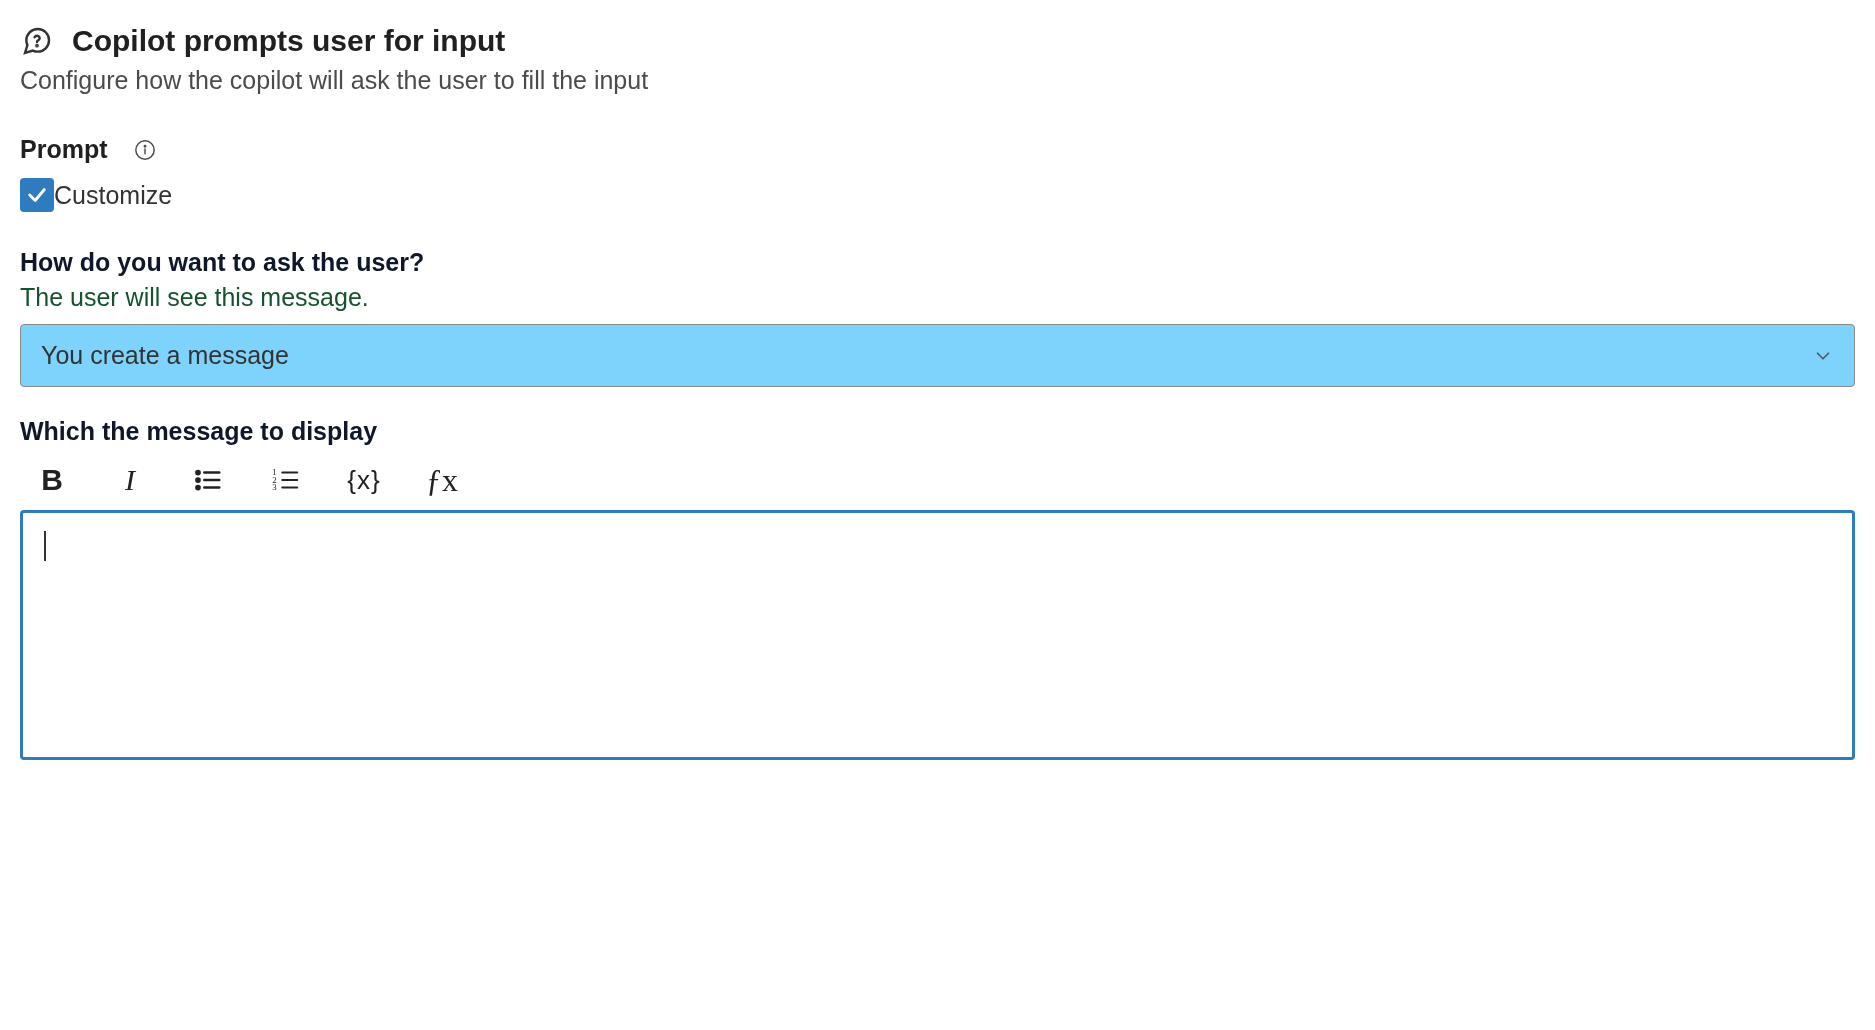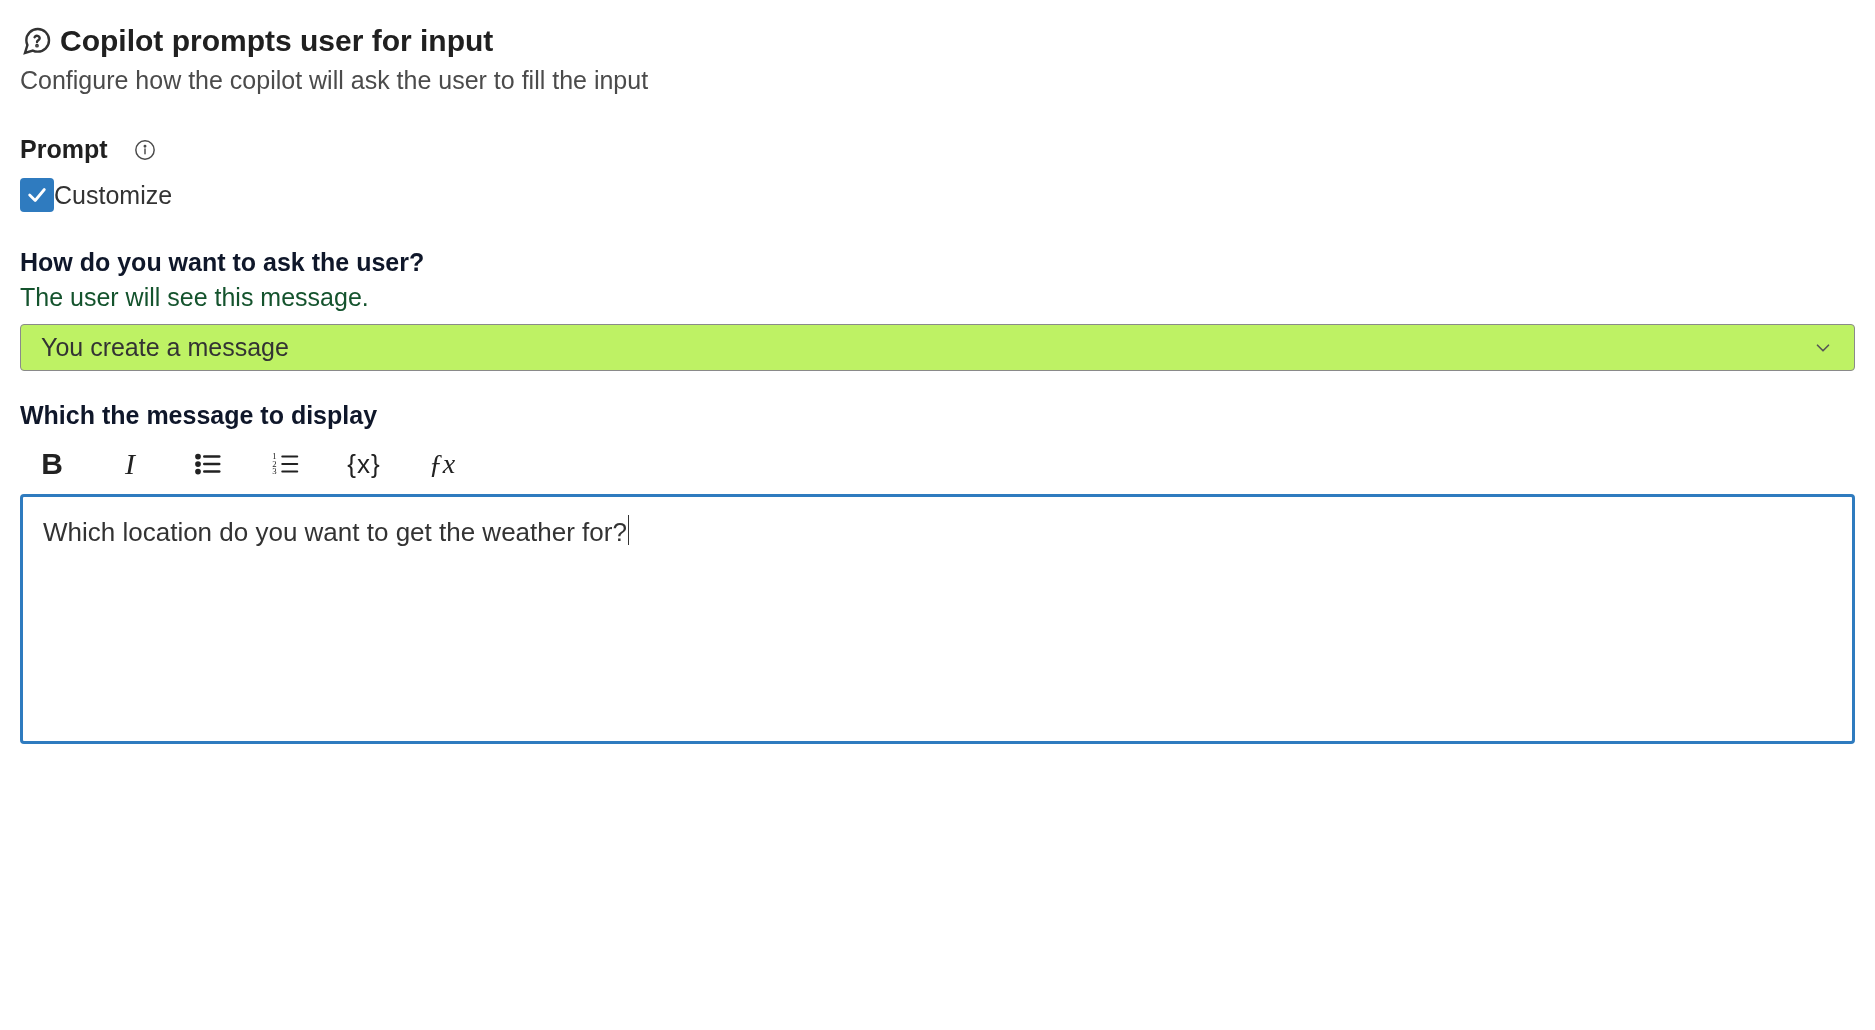--- a/index.html
+++ b/index.html
@@ -5,21 +5,21 @@
     * { box-sizing: border-box; margin: 0; padding: 0; }
     body {
       font-family: "Segoe UI", -apple-system, BlinkMacSystemFont, sans-serif;
       background: #ffffff;
       color: #252525;
       padding: 24px 20px;
       font-size: 16px;
     }
     .header-row {
       display: flex;
-      gap: 6px;
+      gap: 18px;
       margin-bottom: 8px;
     }
     .header-icon {
       width: 34px;
       height: 34px;
       display: inline-flex;
       align-items: center;
       justify-content: center;
       color: #333;
     }
@@ -78,28 +78,28 @@
     }
     .question-sub {
       font-size: 25px;
       color: #14532d;
       margin-bottom: 12px;
     }
     .dropdown {
       width: 100%;
       border: 1px solid #8a8a8a;
       border-radius: 4px;
-      padding: 8px 20px;
+      padding: 16px 20px;
       font-size: 25px;
       color: #333;
       display: flex;
       align-items: center;
       justify-content: space-between;
       cursor: pointer;
-      background: #bef264;
+      background: #7dd3fc;
       margin-bottom: 30px;
     }
     .chevron-down {
       width: 22px;
       height: 22px;
       color: #555;
     }
     .toolbar {
       display: flex;
       gap: 42px;
@@ -112,21 +112,21 @@
       width: 36px;
       height: 36px;
       cursor: pointer;
       color: #222;
       font-size: 28px;
       font-family: "Times New Roman", serif;
     }
     .tb-bold { font-weight: 800; font-family: "Segoe UI", sans-serif; font-size: 30px;}
     .tb-italic { font-style: italic; font-family: "Times New Roman", serif; font-size: 30px;}
     .tb-var { font-family: "Segoe UI", sans-serif; font-size: 26px; letter-spacing: 1px;}
-    .tb-fx { font-style: italic; font-size: 28px; }
+    .tb-fx { font-size: 32px; }
     .editor {
       width: 100%;
       min-height: 250px;
       border: 3px solid #2f7bbf;
       border-radius: 4px;
       padding: 18px 20px;
       font-size: 26px;
       color: #333;
       background: #fff;
       position: relative;
@@ -218,17 +218,17 @@
       <line x1="9" y1="6" x2="21" y2="6"></line>
       <line x1="9" y1="12" x2="21" y2="12"></line>
       <line x1="9" y1="18" x2="21" y2="18"></line>
     </svg>
   </span>
   <span class="tb-btn tb-var">{x}</span>
   <span class="tb-btn tb-fx">ƒx</span>
 </div>
 
 <div class="editor">
-  <span>Which location do you want to get the weather for?</span><span class="cursor"></span>
+  <span class="cursor"></span>
 </div>
 
 
 
 
 </body></html>

